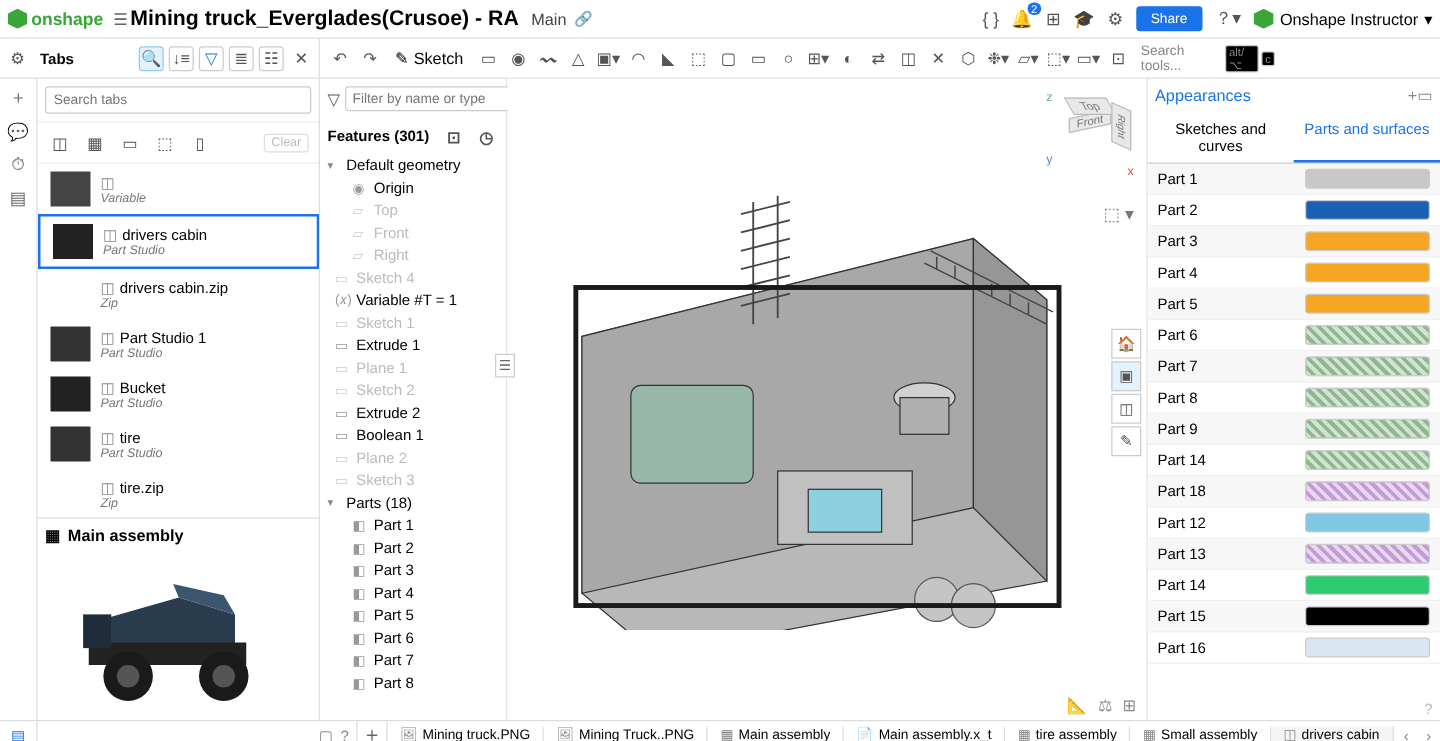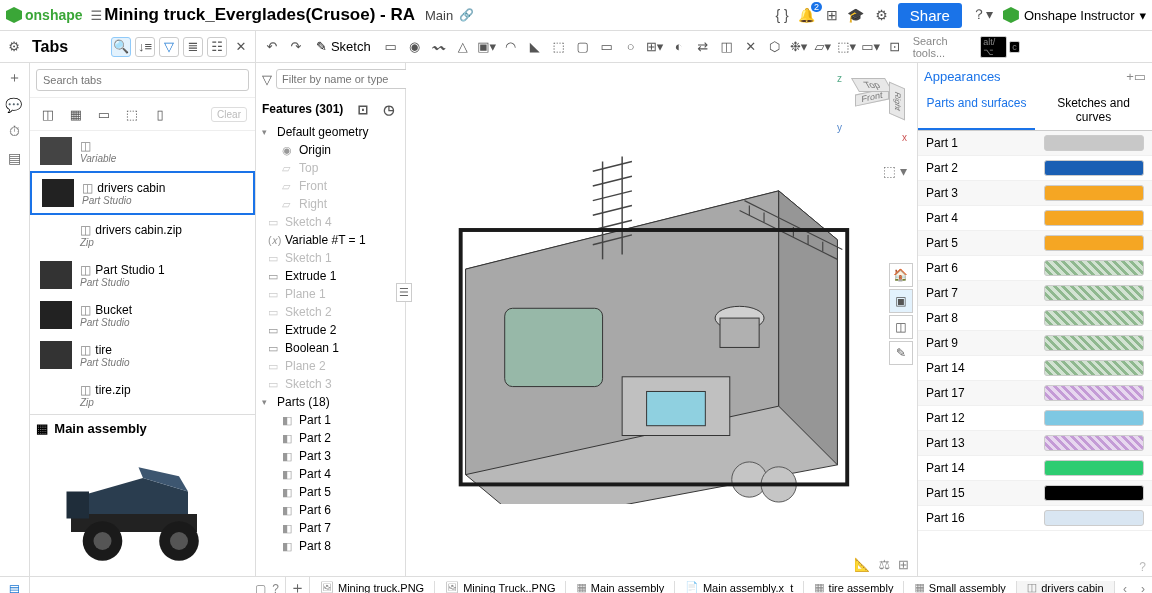--- a/index.html
+++ b/index.html
@@ -7,26 +7,26 @@
 .top-bar { height: 31px; background: #fff; border-bottom: 1px solid #ddd; display: flex; align-items: center; padding: 0 6px; font-size: 13px; }
 .logo { display: flex; align-items: center; gap: 3px; color: #3aa637; font-weight: bold; font-size: 14px; }
 .logo-icon { width: 16px; height: 16px; background: #3aa637; display: inline-block; clip-path: polygon(50% 0%, 100% 25%, 100% 75%, 50% 100%, 0% 75%, 0% 25%); }
 .doc-title { font-size: 17px; font-weight: bold; margin-left: 2px; }
 .branch-label { font-size: 13px; color: #444; margin-left: 10px; }
 .link-icon { margin-left: 6px; color: #888; font-size: 12px; }
 .top-right { margin-left: auto; display: flex; align-items: center; gap: 10px; }
 .top-right .icon-btn { color: #555; font-size: 14px; cursor: pointer; }
 .notif-badge { position: relative; }
 .notif-count { position: absolute; top: -5px; right: -6px; background: #1a73e8; color: #fff; font-size: 9px; padding: 0 3px; border-radius: 6px; }
-.share-btn { background: #1a73e8; color: #fff; border: none; padding: 4px 12px; font-size: 15px; border-radius: 3px; cursor: pointer; }
+.share-btn { background: #1a73e8; color: #fff; border: none; padding: 4px 12px; font-size: 11px; border-radius: 3px; cursor: pointer; }
 .user-label { display: flex; align-items: center; gap: 5px; font-size: 13px; }
 
 .toolbar { height: 32px; border-bottom: 1px solid #ddd; display: flex; align-items: center; }
 .toolbar-left { display: flex; align-items: center; padding: 0 4px; gap: 4px; width: 256px; border-right: 1px solid #ddd; height: 100%; }
-.tabs-label { font-size: 16px; font-weight: bold; margin-left: 4px; margin-right: auto; }
+.tabs-label { font-size: 12px; font-weight: bold; margin-left: 4px; margin-right: auto; }
 .tool-icon { width: 20px; height: 20px; display: flex; align-items: center; justify-content: center; color: #555; cursor: pointer; font-size: 13px; border-radius: 3px; }
 .tool-icon.boxed { border: 1px solid #ccc; }
 .tool-icon.active { background: #e3f2fd; border: 1px solid #90caf9; color: #1976d2; }
 .tool-icon.filtering { color: #1976d2; }
 .toolbar-mid { display: flex; align-items: center; gap: 4px; padding: 0 6px; flex: 1; }
 .sketch-btn { display: flex; align-items: center; gap: 4px; font-size: 13px; padding: 2px 6px; }
 .search-tools { width: 115px; display: flex; align-items: center; font-size: 11px; color: #888; padding: 0 4px; }
 .kbd { background: #000000; border: 1px solid #ccc; border-radius: 2px; padding: 0 2px; font-size: 9px; margin-left: 2px; }
 
 .main-area { display: flex; height: 513px; }
@@ -440,22 +440,22 @@
     </div>
     <div style="position:absolute;top:220px;left:-10px;border:1px solid #ccc;background:#fff;padding:2px;font-size:11px;color:#666;cursor:pointer">☰</div>
   </div>
 
   <div class="right-panel">
     <div class="appearances-title">
         <span>Appearances</span>
         <span style="margin-left:auto;color:#888;cursor:pointer">+▭</span>
       </div>
     <div class="app-tabs">
+      <div class="app-tab">Sketches and curves</div>
       <div class="app-tab active">Parts and surfaces</div>
-      <div class="app-tab">Sketches and curves</div>
     </div>
     <div class="parts-list" id="appearances-list">
         <div class="part-row">
           <span class="part-name">Part 1</span>
     <span class="color-swatch" style="background-color:#c8c8c8"></span>
         </div>
         <div class="part-row">
           <span class="part-name">Part 2</span>
     <span class="color-swatch" style="background-color:#1a5fb4"></span>
         </div>
@@ -485,21 +485,21 @@
         </div>
         <div class="part-row">
           <span class="part-name">Part 9</span>
     <span class="color-swatch hatched" style="background-color:#8fb88f"></span>
         </div>
         <div class="part-row">
           <span class="part-name">Part 14</span>
     <span class="color-swatch hatched" style="background-color:#8fb88f"></span>
         </div>
         <div class="part-row">
-          <span class="part-name">Part 17</span>
+          <span class="part-name">Part 18</span>
     <span class="color-swatch hatched" style="background-color:#c49bd6"></span>
         </div>
         <div class="part-row">
           <span class="part-name">Part 12</span>
     <span class="color-swatch" style="background-color:#7ec8e3"></span>
         </div>
         <div class="part-row">
           <span class="part-name">Part 13</span>
     <span class="color-swatch hatched" style="background-color:#c49bd6"></span>
         </div>

